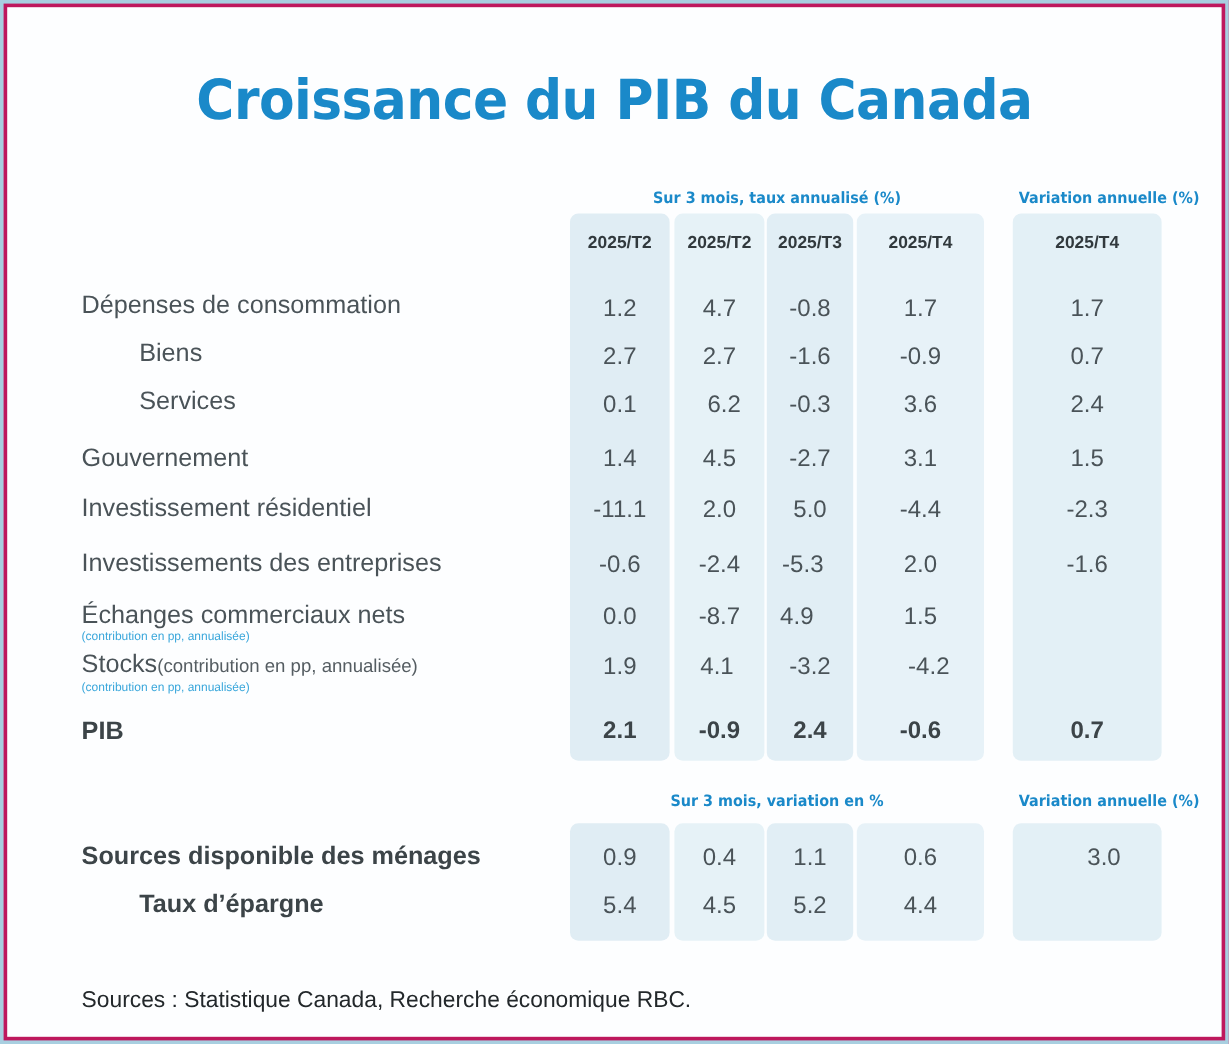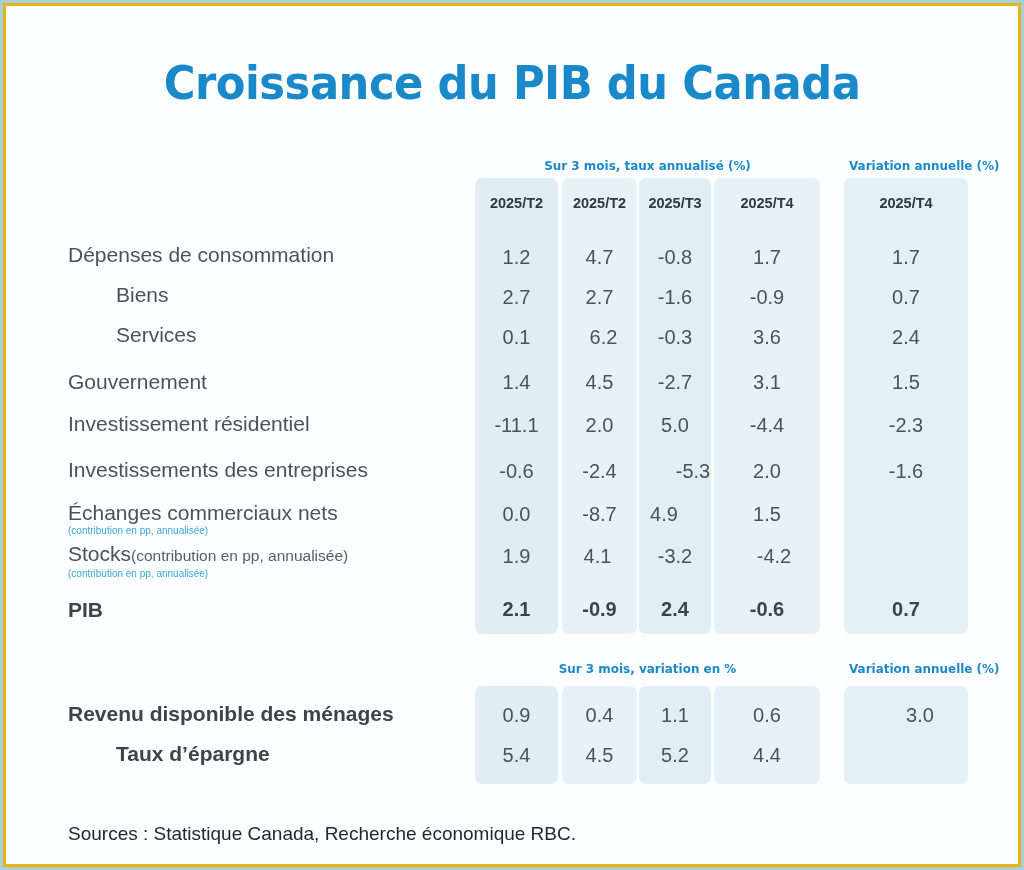--- a/index.html
+++ b/index.html
@@ -12,21 +12,21 @@
     height: 870px;
     font-family: "Liberation Sans", sans-serif;
     overflow: hidden;
   }
   #page {
     position: relative;
     width: 1024px;
     height: 870px;
     box-sizing: border-box;
     border: 3px solid #a8cfe0;
-    background: #eab308;
+    background: #be185d;
   }
   #inner {
     position: absolute;
     inset: 3px;
     background: #fdfeff;
   }
 
   
   .title {
     position: absolute;
@@ -180,21 +180,21 @@
       <div class="rowlabel" style="top:407px;">Investissement résidentiel</div>
       <div class="cell" style="left:469px; width:83px;  top:409px;">-11.1</div>
       <div class="cell" style="left:556px; width:75px;  top:409px;">2.0</div>
       <div class="cell" style="left:633px; width:72px;  top:409px;">5.0</div>
       <div class="cell" style="left:708px; width:106px; top:409px;">-4.4</div>
       <div class="cell" style="left:838px; width:124px; top:409px;">-2.3</div>
 
       <div class="rowlabel" style="top:453px;">Investissements des entreprises</div>
       <div class="cell" style="left:469px; width:83px;  top:455px;">-0.6</div>
       <div class="cell" style="left:556px; width:75px;  top:455px;">-2.4</div>
-      <div class="cell" style="left:633px; width:60px;  top:455px;padding-left:24px;">-5.3</div>
+      <div class="cell" style="left:633px; width:60px;  top:455px;">-5.3</div>
       <div class="cell" style="left:708px; width:106px; top:455px;">2.0</div>
       <div class="cell" style="left:838px; width:124px; top:455px;">-1.6</div>
 
       <div class="rowlabel" style="top:496px;">Échanges commerciaux nets</div>
       <div class="subnote" style="top:520px;">(contribution en pp, annualisée)</div>
       <div class="cell" style="left:469px; width:83px;  top:498px;">0.0</div>
       <div class="cell" style="left:556px; width:75px;  top:498px;">-8.7</div>
       <div class="cell" style="left:633px; width:50px;  top:498px;">4.9</div>
       <div class="cell" style="left:708px; width:106px; top:498px;">1.5</div>
       <div class="cell" style="left:838px; width:124px; top:498px;"></div>
@@ -223,21 +223,21 @@
       <div class="grp-head" style="left:838px; width:124px; top:655px;">Variation annuelle (%)</div>
 
       <div class="band-group">
         <div class="band b1" style="left:469px; top:680px; width:83px; height:98px;"></div>
         <div class="band b2" style="left:556px; top:680px; width:75px; height:98px;"></div>
         <div class="band b3" style="left:633px; top:680px; width:72px; height:98px;"></div>
         <div class="band b4" style="left:708px; top:680px; width:106px; height:98px;"></div>
         <div class="band annual" style="left:838px; top:680px; width:124px; height:98px;"></div>
       </div>
 
-      <div class="rowlabel bold" style="top:697px;">Revenu disponible des ménages</div>
+      <div class="rowlabel bold" style="top:697px;">Sources disponible des ménages</div>
       <div class="cell" style="left:469px; width:83px;  top:699px;">0.9</div>
       <div class="cell" style="left:556px; width:75px;  top:699px;">0.4</div>
       <div class="cell" style="left:633px; width:72px;  top:699px;">1.1</div>
       <div class="cell" style="left:708px; width:106px; top:699px;">0.6</div>
       <div class="cell" style="left:838px; width:152px; top:699px;">3.0</div>
 
       <div class="rowlabel bold indent" style="top:737px;">Taux d’épargne</div>
       <div class="cell" style="left:469px; width:83px;  top:739px;">5.4</div>
       <div class="cell" style="left:556px; width:75px;  top:739px;">4.5</div>
       <div class="cell" style="left:633px; width:72px;  top:739px;">5.2</div>

